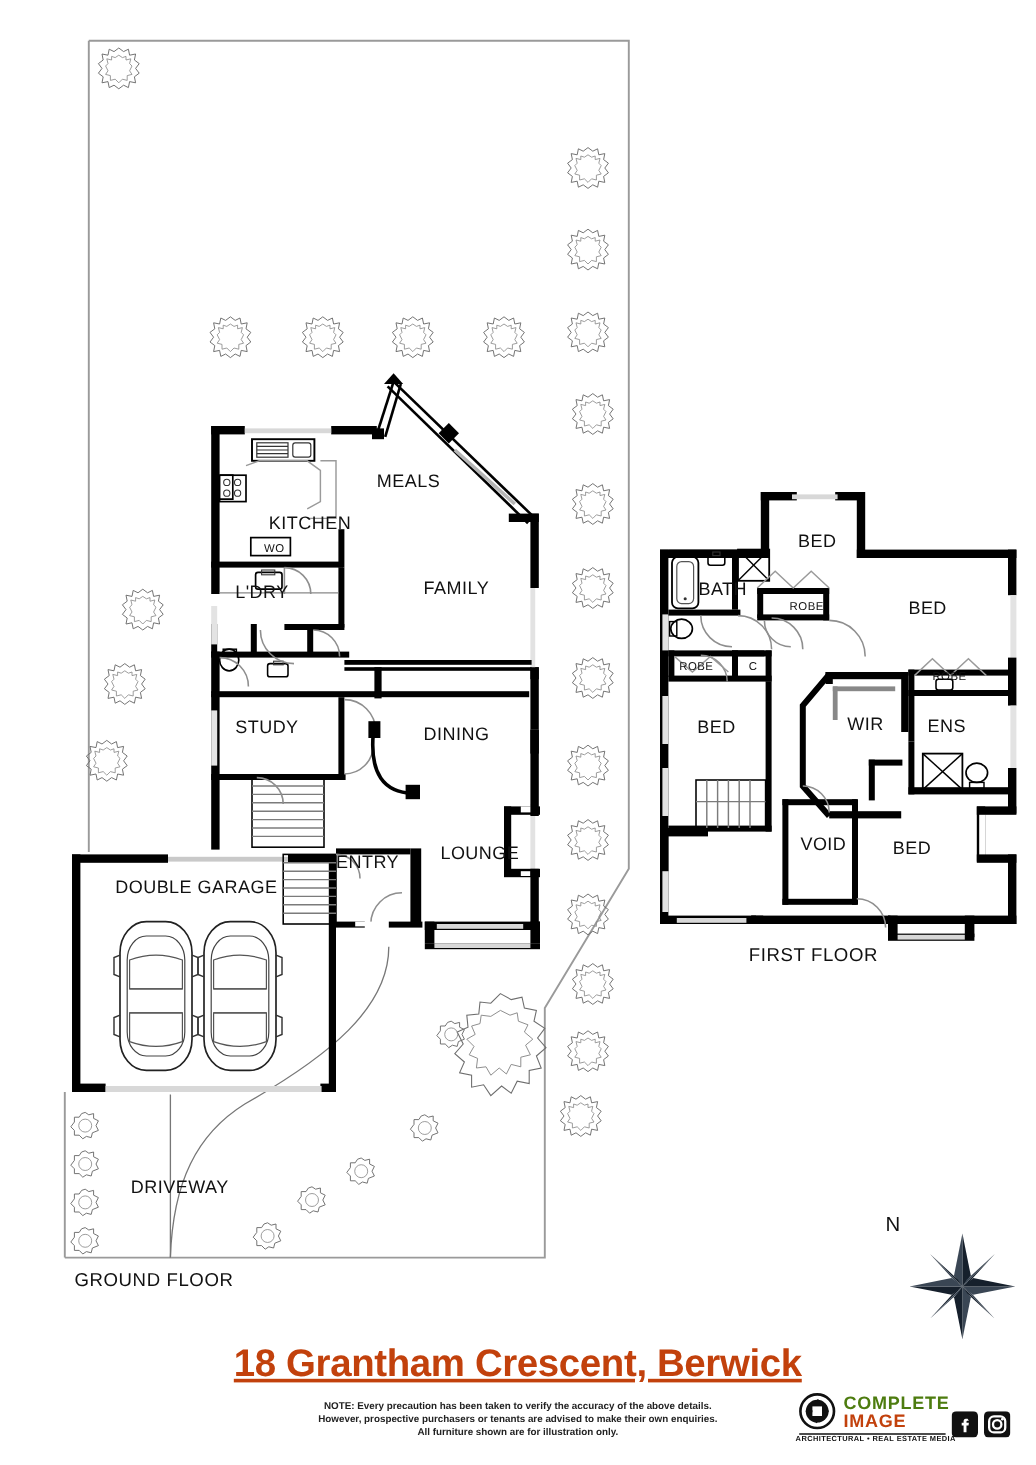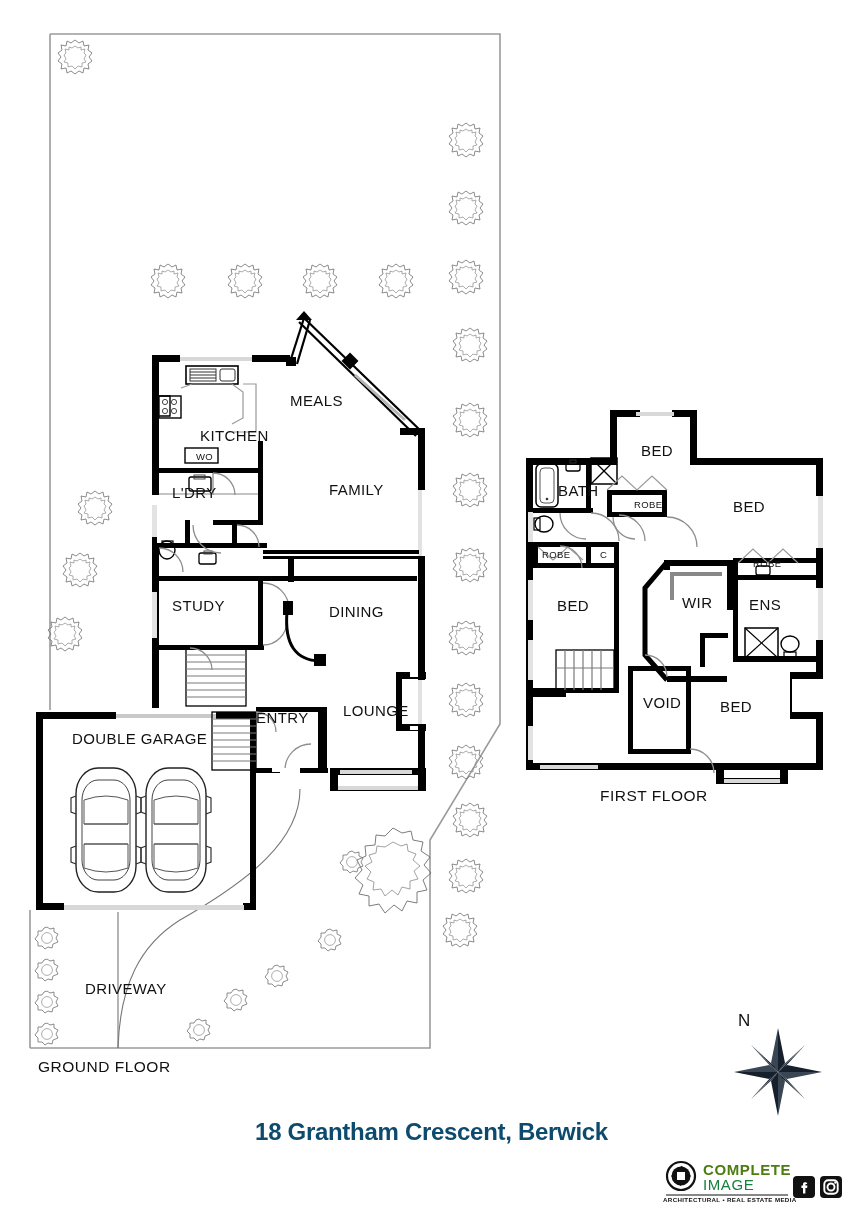--- a/index.html
+++ b/index.html
@@ -1,30 +1,30 @@
 <!DOCTYPE html>
 <html><head>
 <meta charset="utf-8">
 <style>
   html,body{margin:0;padding:0;background:#ffffff;}
   body{width:863px;height:1221px;position:relative;overflow:hidden;
        font-family:"Liberation Sans",sans-serif;color:#111;}
-  #sheet{position:absolute;inset:0;}
+  #sheet{position:absolute;inset:0;padding-left:24px;}
   svg{display:block;}
   .rmlabel{font-family:"Liberation Sans",sans-serif;fill:#111;font-size:15px;letter-spacing:.4px;}
   .rmlabel.sm{font-size:9.5px;}
   .floorlabel{font-family:"Liberation Sans",sans-serif;fill:#111;font-size:15.5px;letter-spacing:.5px;}
   .title{position:absolute;left:0;right:0;top:1118px;text-align:center;
-         font-size:24px;font-weight:bold;letter-spacing:-0.3px;color:#0c4a6e;}
+         font-size:32px;font-weight:bold;letter-spacing:-0.3px;color:#c2410c;text-decoration:underline;}
   .note{position:absolute;left:0;right:0;top:1166px;text-align:center;
         font-size:8.2px;line-height:11px;font-weight:bold;color:#222;}
   .logo{position:absolute;left:662px;top:1159px;width:130px;height:46px;}
   .logotext{position:absolute;left:703px;top:1162px;}
   .logo-complete{font-size:15px;font-weight:bold;letter-spacing:.6px;line-height:15px;color:#4d7c0f;}
-  .logo-image{font-size:15px;font-weight:normal;letter-spacing:.6px;line-height:16px;color:#15803d;}
+  .logo-image{font-size:15px;font-weight:bold;letter-spacing:.6px;line-height:16px;color:#c2410c;}
   .logo-tag{position:absolute;left:663px;top:1196px;font-size:6.2px;font-weight:bold;letter-spacing:.35px;color:#111;}
   .social{position:absolute;left:793px;top:1176px;display:flex;gap:5px;}
   .compassN{position:absolute;left:738px;top:1011px;font-size:17px;color:#111;}
 </style>
 </head>
 <body>
 
 <div id="sheet">
 
   <svg width="863" height="1221" viewBox="0 0 863 1221">
@@ -430,20 +430,25 @@
         <polygon points="-27,-27 -6,-4 0,0" fill="#3a4654"></polygon>
         <polygon points="-27,-27 -4,-6 0,0"></polygon>
       </g>
     </g>
   </svg>
 
   <div class="compassN">N</div>
 
   <div class="title">18 Grantham Crescent, Berwick</div>
 
+  <div class="note">
+    <div>NOTE: Every precaution has been taken to verify the accuracy of the above details.</div>
+    <div>However, prospective purchasers or tenants are advised to make their own enquiries.</div>
+    <div>All furniture shown are for illustration only.</div>
+  </div>
 
   <svg class="logo" viewBox="0 0 130 46">
     <circle cx="19" cy="17" r="14" fill="none" stroke="#111" stroke-width="2.2"></circle>
     <circle cx="19" cy="17" r="9.5" fill="#111"></circle>
     <rect x="15" y="13" width="8" height="8" fill="#fff"></rect>
     <path d="M19,7.5 L25,12 M28.5,17 L23,17 M19,26.5 L14,22 M9.5,17 L15,17" stroke="#111" stroke-width="1.6" fill="none"></path>
     <line x1="4" y1="36" x2="126" y2="36" stroke="#111" stroke-width="1.1"></line>
   </svg>
   <div class="logotext">
     <div class="logo-complete">COMPLETE</div>

